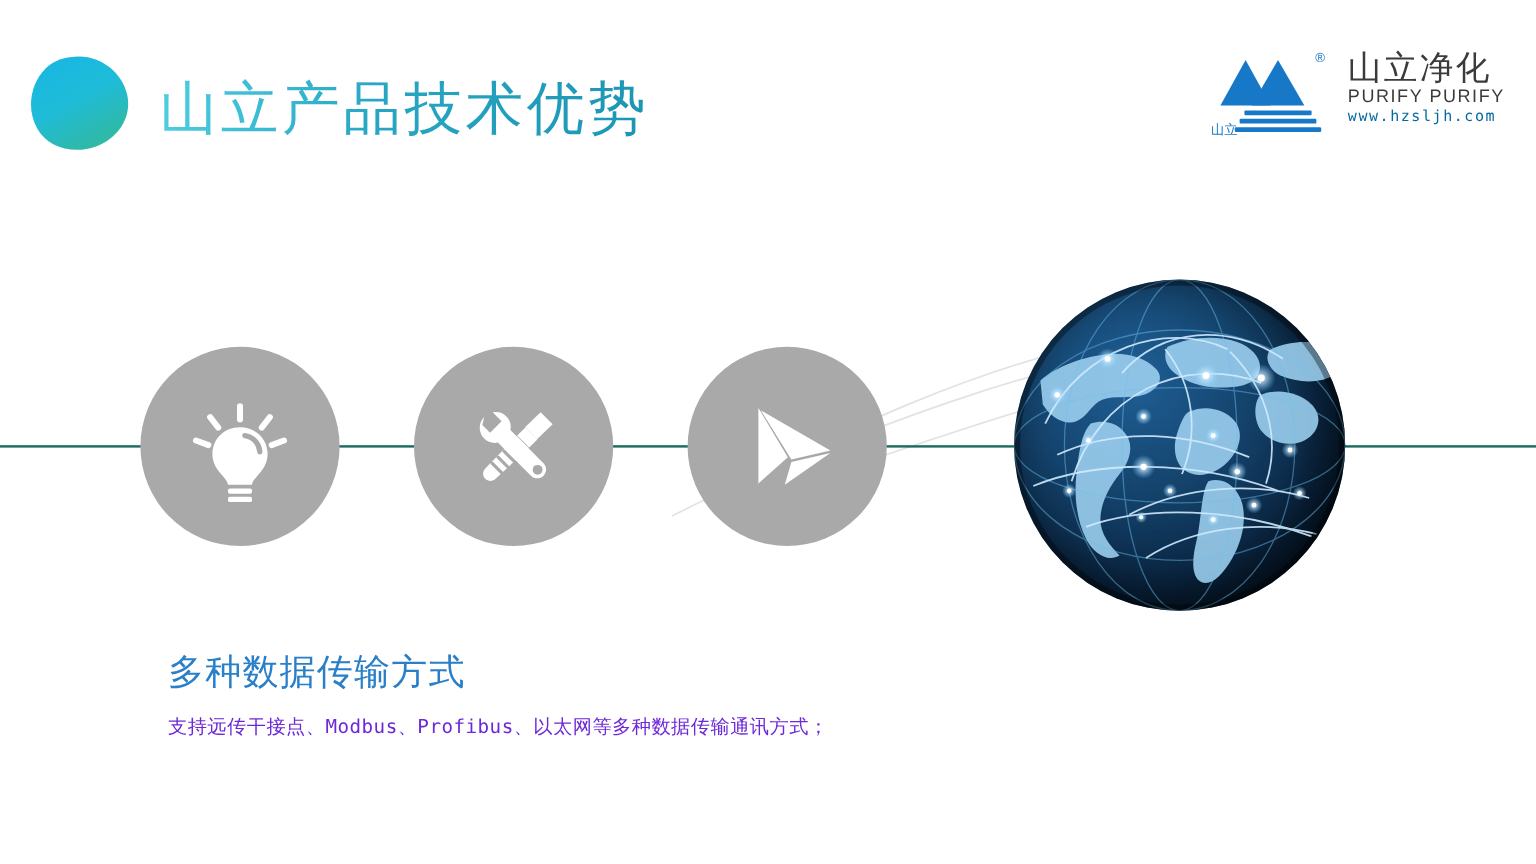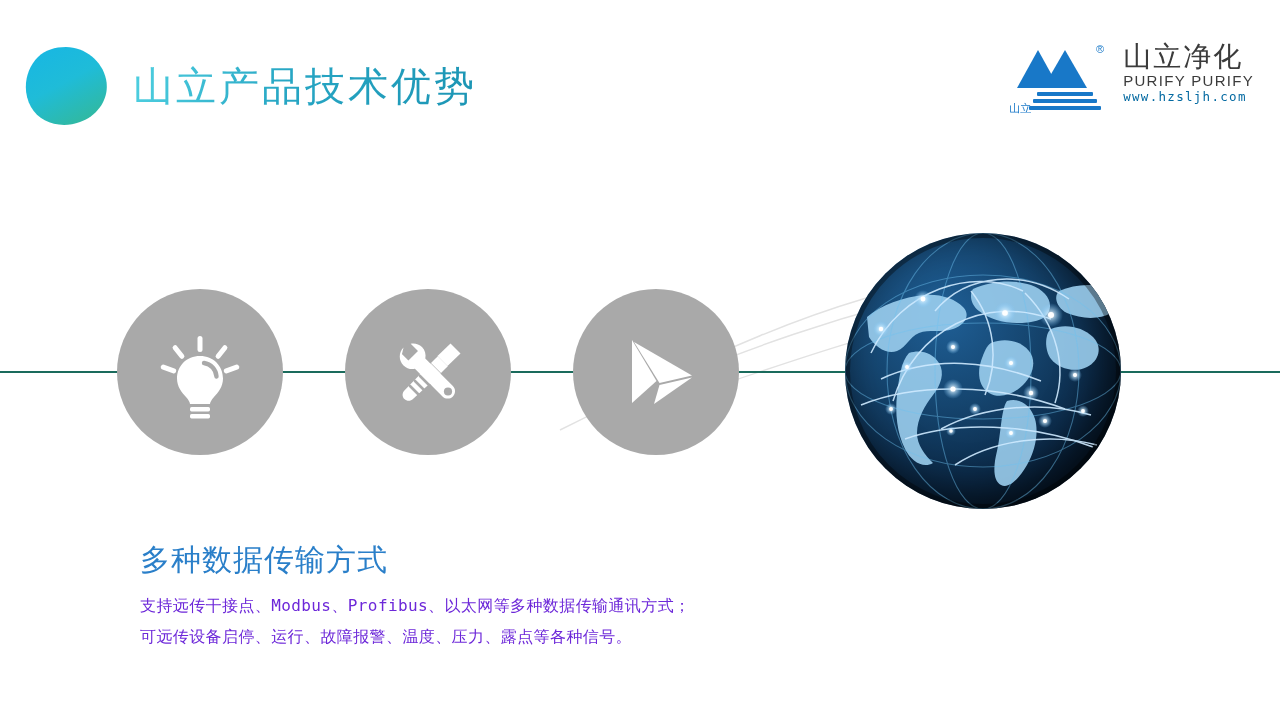--- a/index.html
+++ b/index.html
@@ -20,21 +20,21 @@
 
   
   .header-blob {
     position: absolute;
     left: 22px; top: 45px;
     width: 90px; height: 82px;
   }
   .slide-title {
     position: absolute;
     left: 133px; top: 59px;
-    font-size: 40px;
+    font-size: 48px;
     letter-spacing: 3px;
     font-weight: 400;
     color: #2aa9c2;
     background: linear-gradient(100deg, #4ecfe0 0%, #27a6c4 45%, #1c95b4 100%);
     -webkit-background-clip: text;
     background-clip: text;
     -webkit-text-fill-color: transparent;
     white-space: nowrap;
     font-family: Liberation Sans, sans-serif;
   }
@@ -338,16 +338,15 @@
         </g>
 
         <circle cx="138" cy="138" r="138" fill="none" stroke="#000000" stroke-opacity="0.35" stroke-width="10"></circle>
       </g>
     </svg>
   </div>
 
   <div class="caption-title">多种数据传输方式</div>
   <div class="caption-body">
     <div>支持远传干接点、Modbus、Profibus、以太网等多种数据传输通讯方式；</div>
-    <div>可远传设备启停、运行、故障报警、温度、压力、露点等各种信号。</div>
   </div>
 
 </div>
 
 </body></html>

